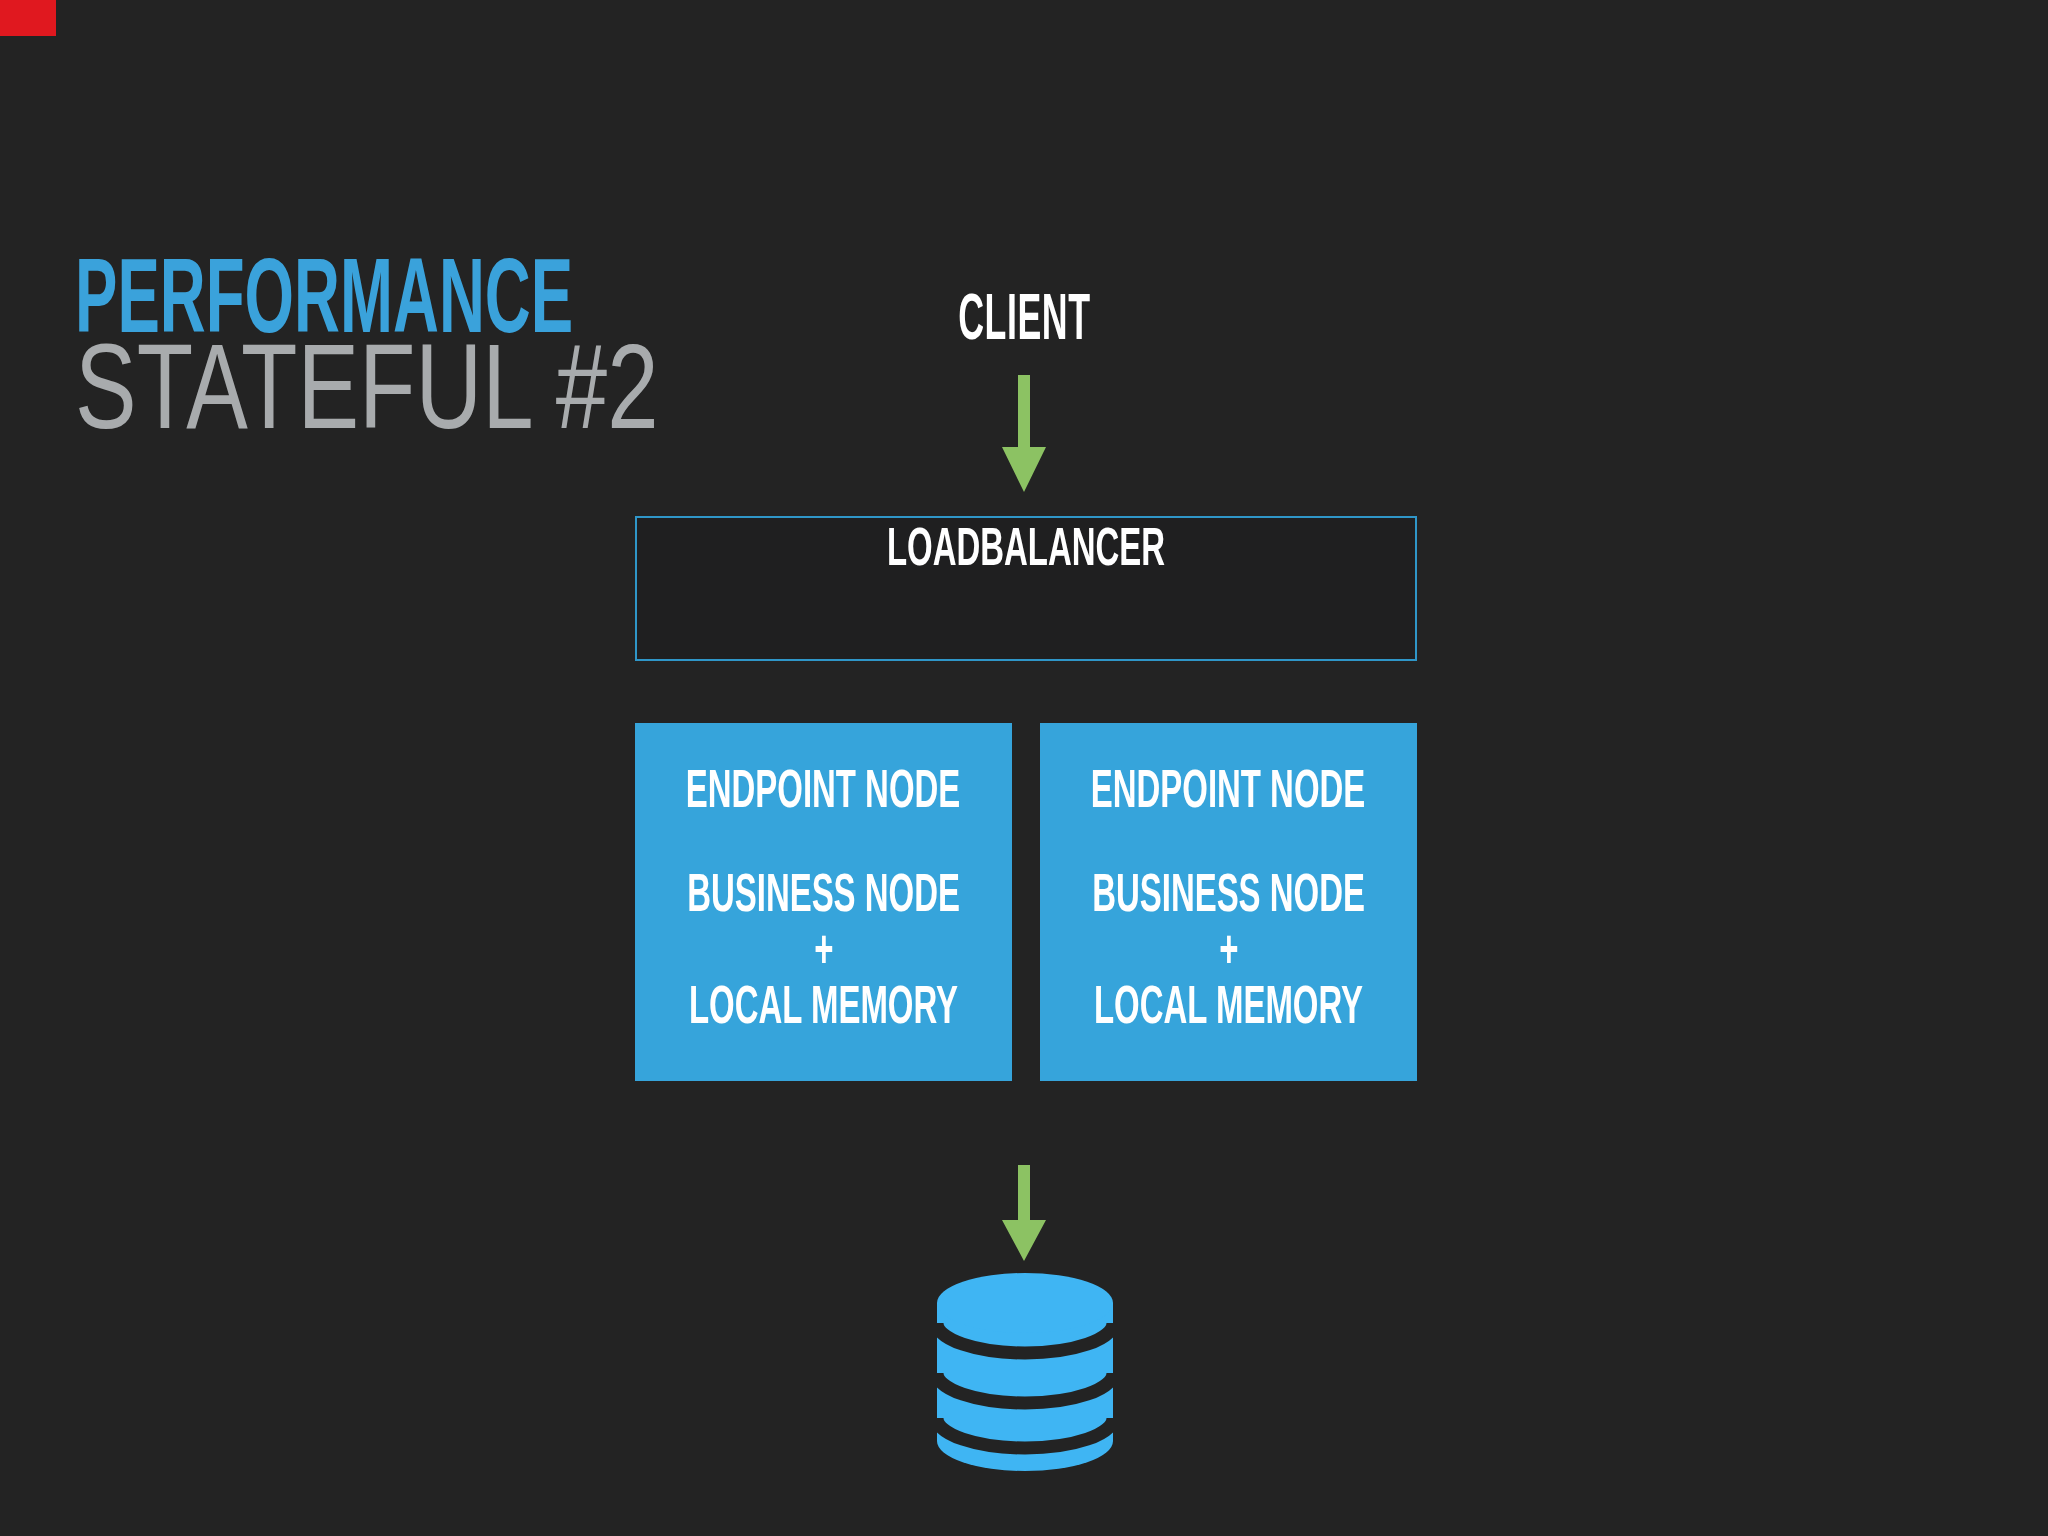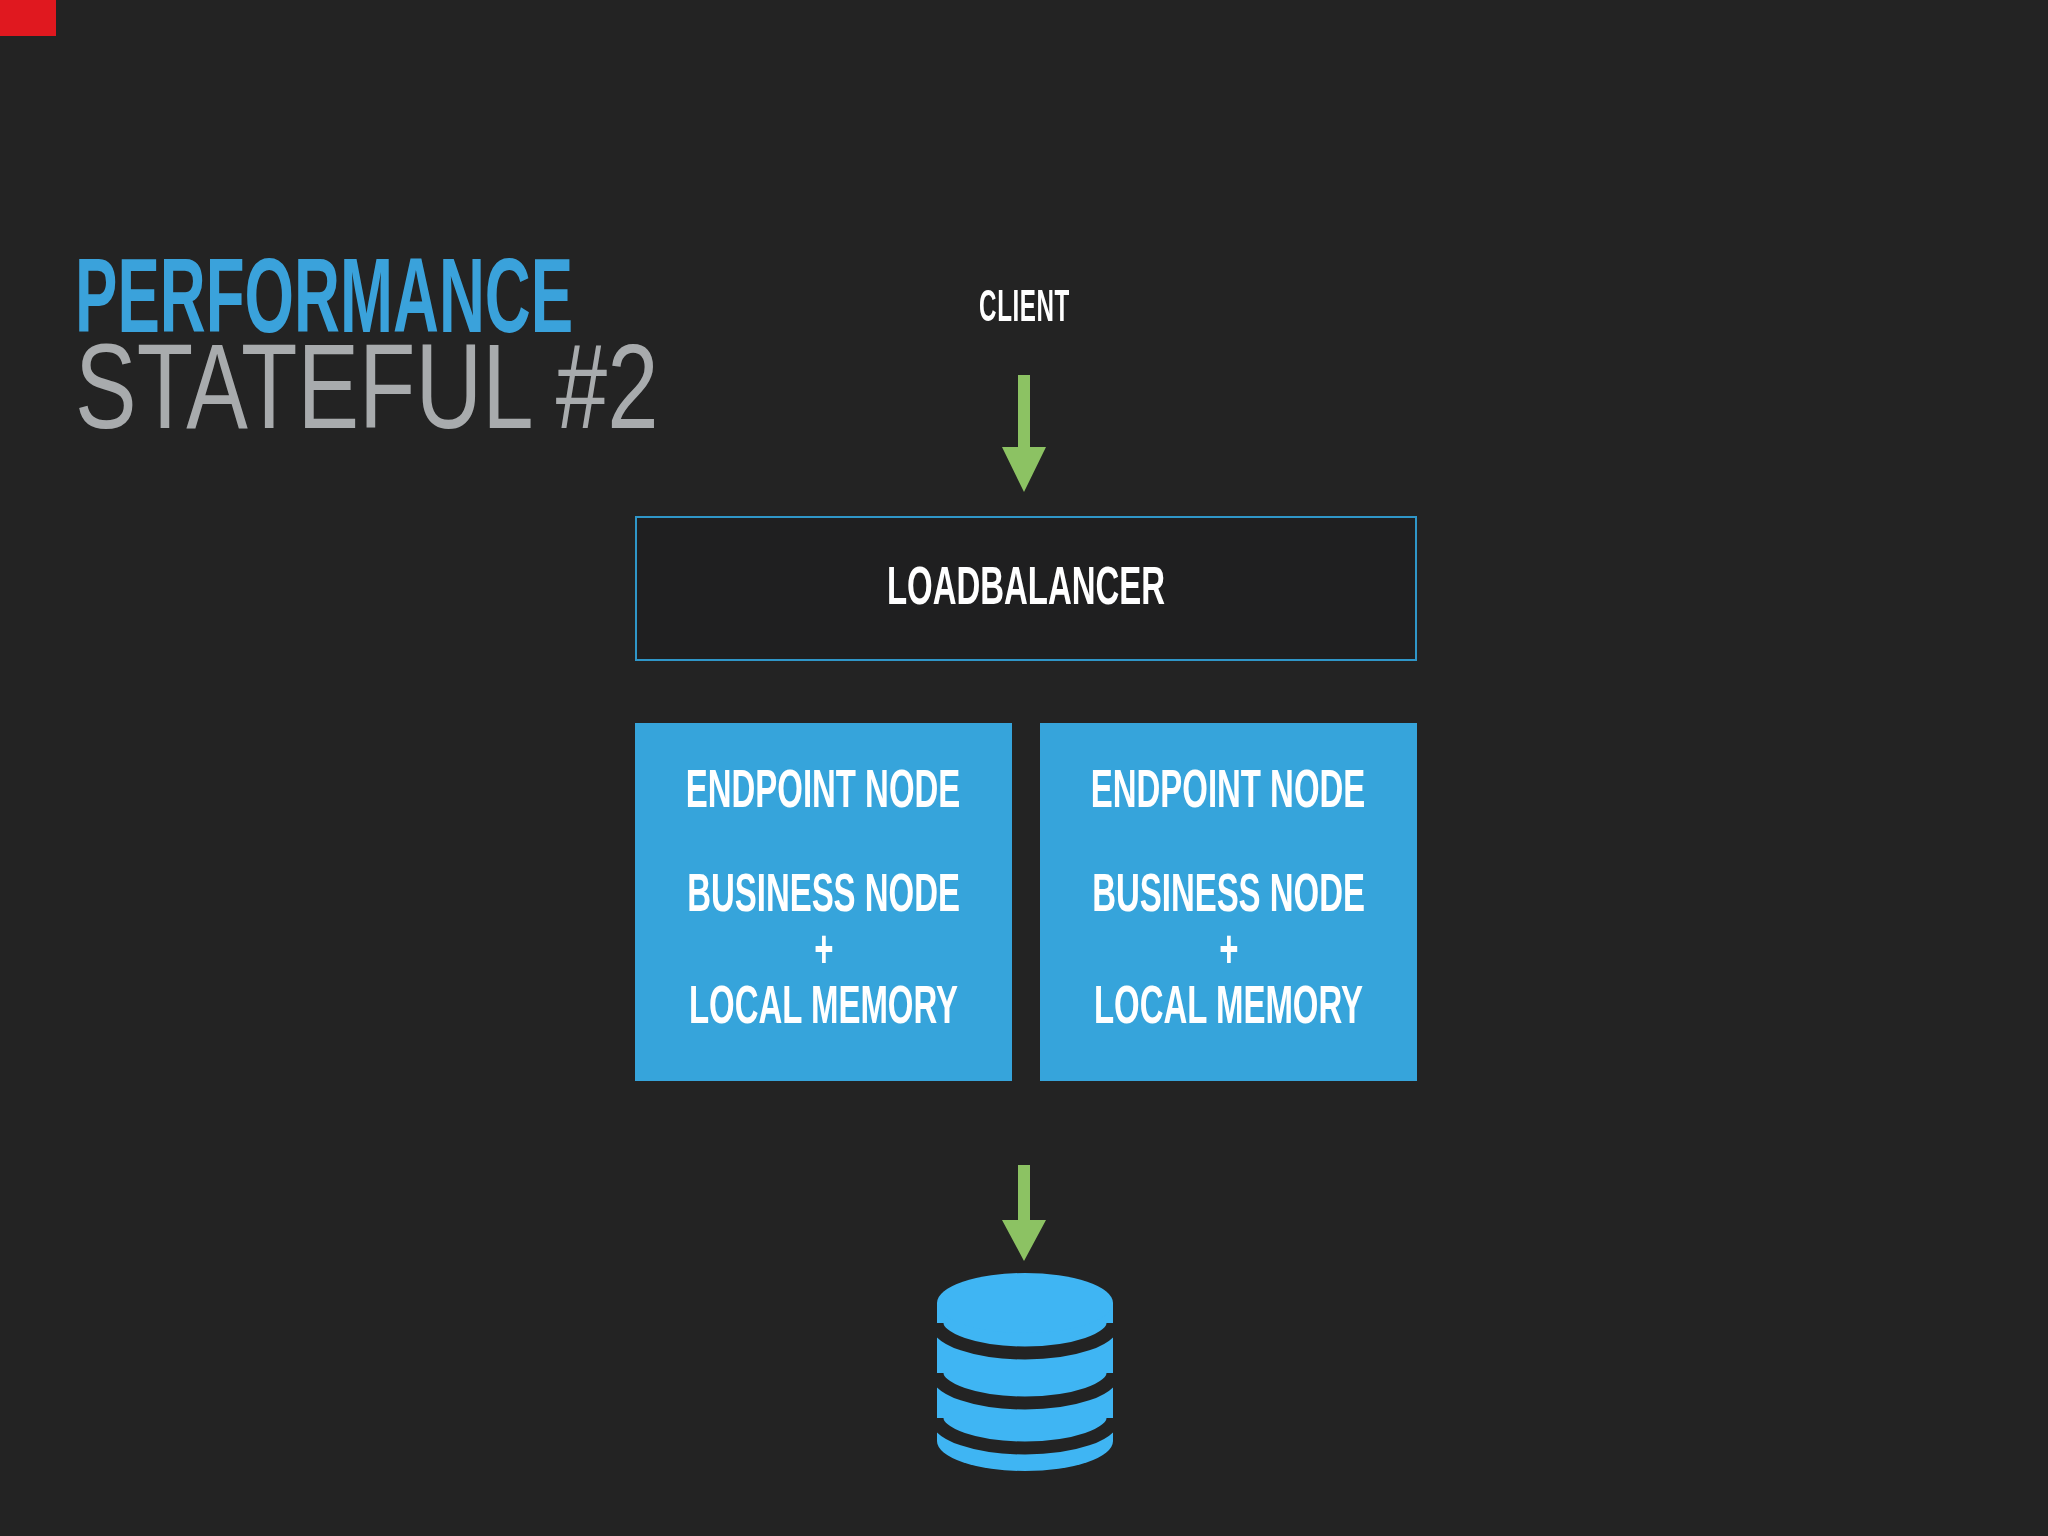--- a/index.html
+++ b/index.html
@@ -31,41 +31,41 @@
     position: absolute; left: 75px; top: 326px;
     font-size: 120px; font-weight: 400; line-height: 1;
     color: var(--title-secondary, #a8abad);
     transform: scaleX(0.77); transform-origin: left top;
     white-space: nowrap;
   }
 
   .client-label {
     position: absolute; left: 0; top: 284px;
     width: 2048px; text-align: center;
-    font-size: 44px; font-weight: 700; line-height: 1;
+    font-size: 65px; font-weight: 700; line-height: 1;
     color: var(--text-white, #ffffff);
     letter-spacing: 1px;
   }
   .client-label .squeeze { display: inline-block; transform: scaleX(0.55); }
 
   .arrow {
     position: absolute;
     color: var(--arrow-green, #8cc263);
   }
   .arrow-1 { left: 1000px; top: 375px; }
   .arrow-2 { left: 1000px; top: 1165px; }
 
   
   .lb-box {
     position: absolute; left: 635px; top: 516px;
     width: 782px; height: 145px;
     box-sizing: border-box;
     background: var(--loadbalancer-fill, #1f1f20);
     border: 2px solid var(--loadbalancer-border, #2f96c8);
-    display: flex; align-items: center; justify-content: center;
+    display: flex; align-items: flex-start; justify-content: center;
     padding-bottom: 8px;
   }
 
   
   .node-box {
     position: absolute;
     width: 377px;
     background: var(--box-fill, #36a4db);
     display: flex; flex-direction: column;
     align-items: center; justify-content: center;

